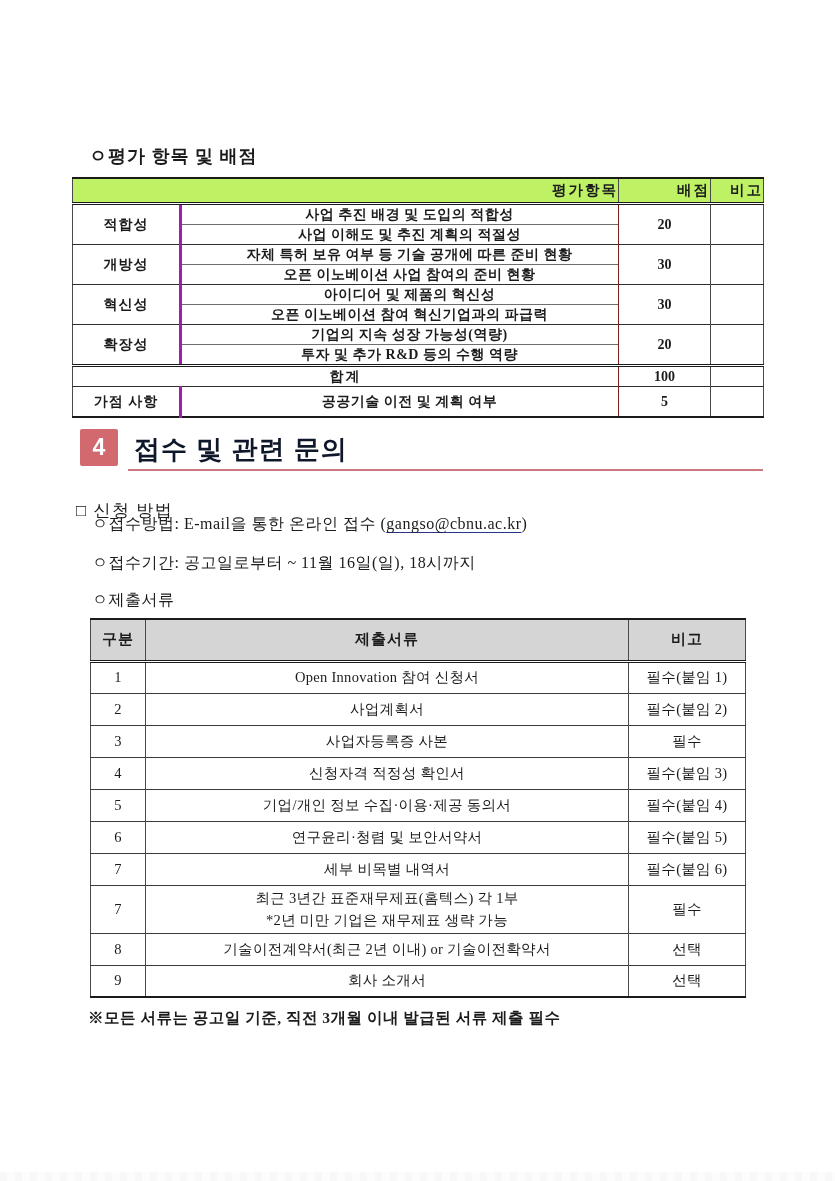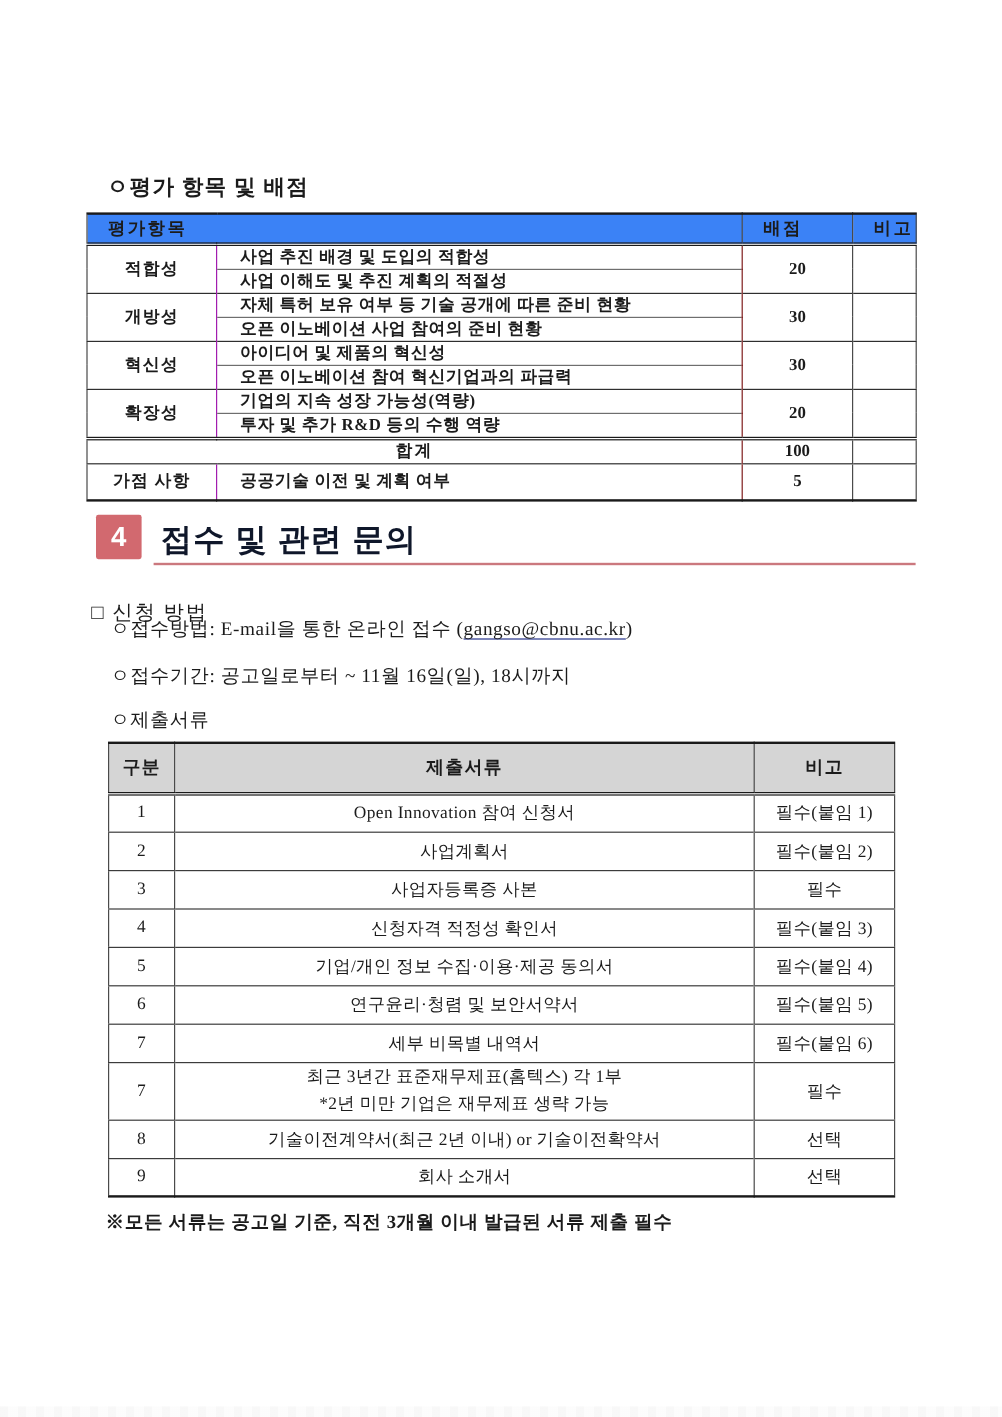--- a/index.html
+++ b/index.html
@@ -30,29 +30,29 @@
     border-left:1px solid #4a4a4a;
     border-right:1px solid #4a4a4a;
     font-size:14px; font-weight:bold;
     table-layout:fixed;
   }
   .eval-table col.c-cat   { width:108px; }
   .eval-table col.c-det   { width:438px; }
   .eval-table col.c-pts   { width:92px;  }
   .eval-table col.c-note  { width:53px;  }
   .eval-table thead th {
-    background:#3b82f6;
+    background:#bef264;
     border-bottom:3px double #1a1a1a;
-    height:25px; text-align:left;
-    font-size:14.5px; letter-spacing:2px;padding-left:17px;
+    height:25px; text-align:right;
+    font-size:14.5px; letter-spacing:2px;
   }
   .eval-table thead th + th { border-left:1px solid #4a4a4a; }
   .eval-table td { height:19px; line-height:19px; vertical-align:middle; }
   .eval-table td.cat  { text-align:center; letter-spacing:1px; }
-  .eval-table td.det  { border-left:1px solid #a21caf; padding-left:19px; text-align:left; letter-spacing:0.5px; }
+  .eval-table td.det  { border-left:3px solid #a21caf; padding-left:19px; text-align:center; letter-spacing:0.5px; }
   .eval-table td.pts  { border-left:1px solid #7f1d1d; text-align:center; }
   .eval-table td.note { border-left:1px solid #4a4a4a; }
   .eval-table tr.sub td.det { border-top:1px solid #6e6e6e; }
   .eval-table tr.group-start td { border-top:1.5px solid #2e2e2e; }
   .eval-table tr.total-row td { border-top:3px double #1a1a1a; height:21px; }
   .eval-table tr.total-row td.lbl { text-align:center; letter-spacing:2px; }
   .eval-table tr.bonus-row td { border-top:1.5px solid #2e2e2e; height:31px; }
 
   
   .sec4-badge {

